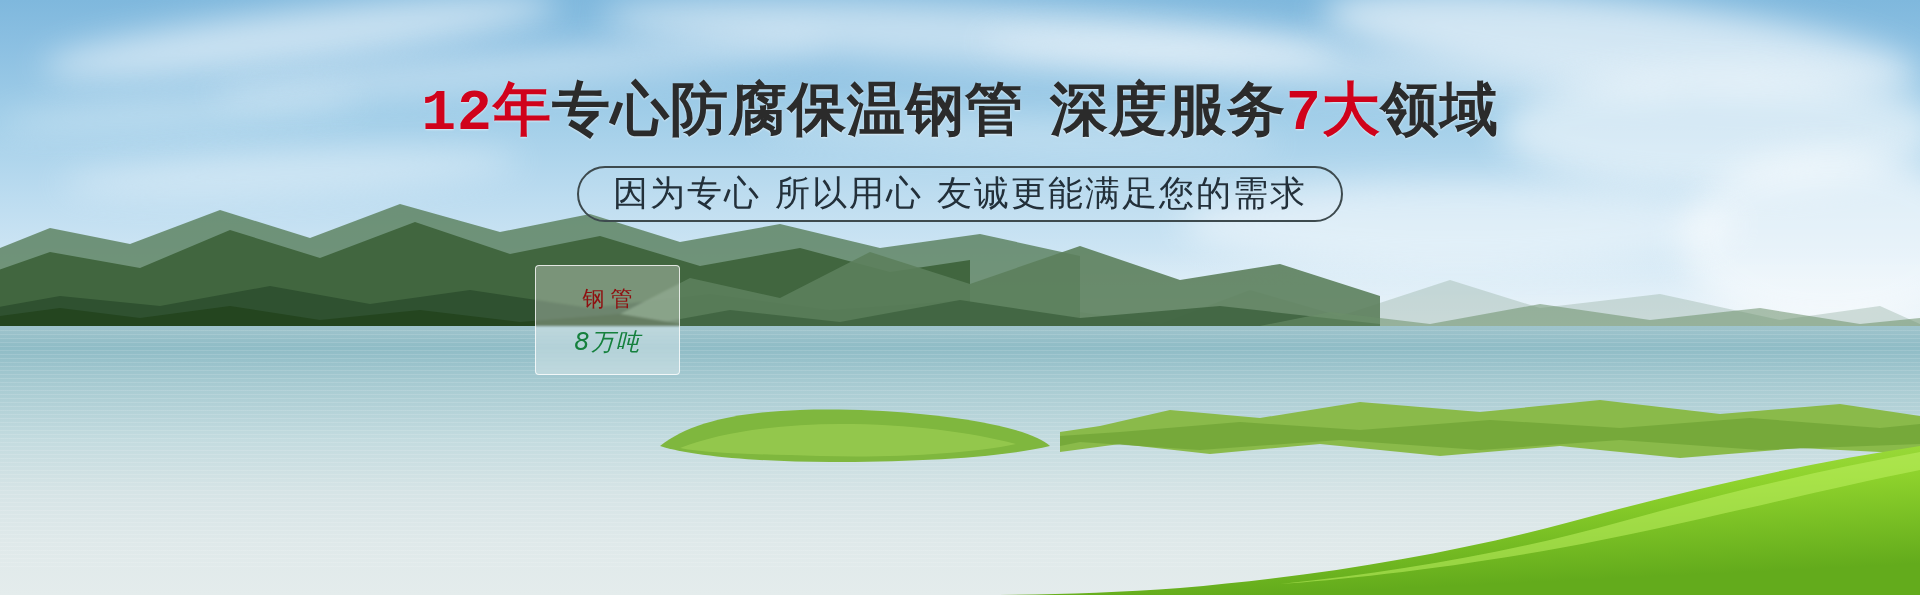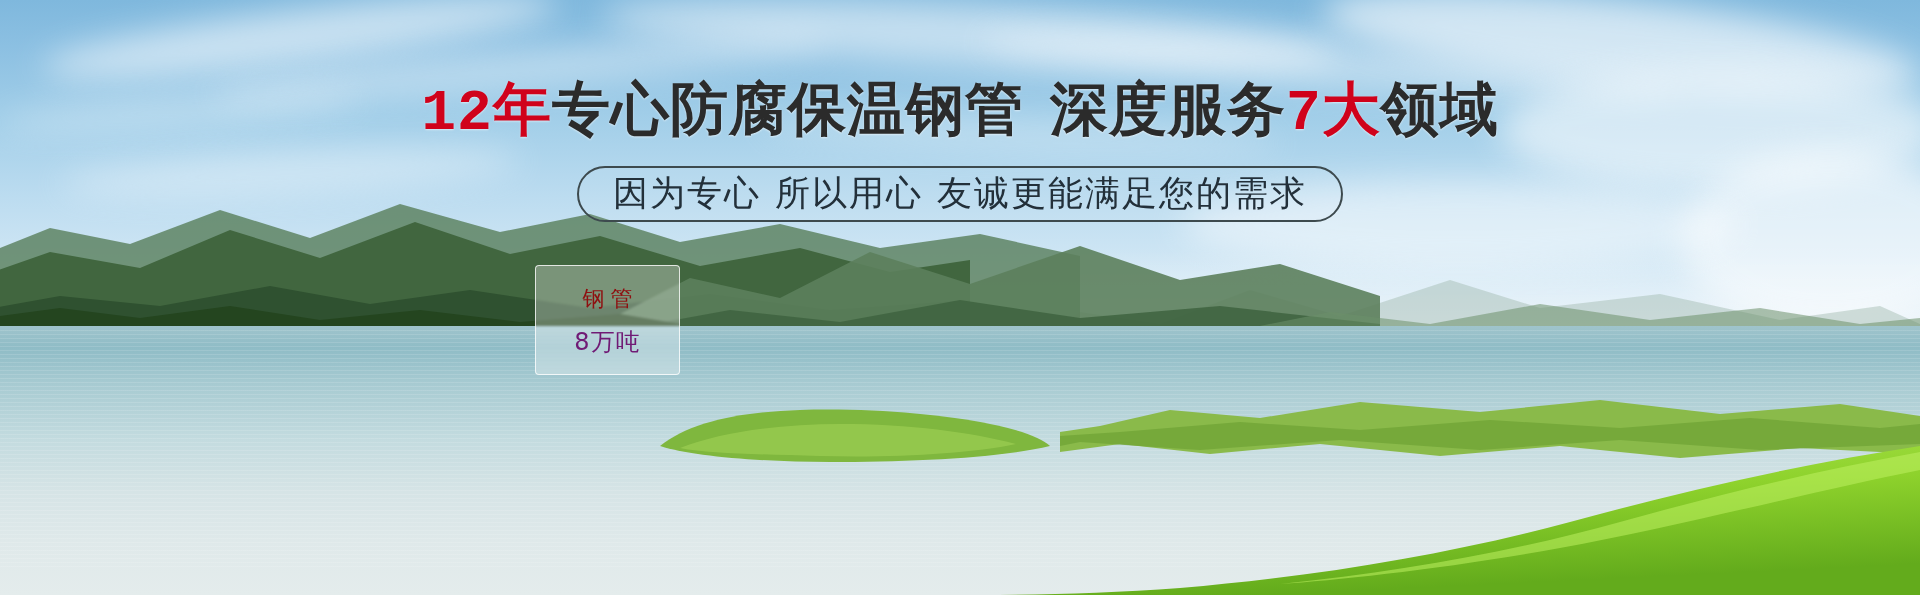--- a/index.html
+++ b/index.html
@@ -134,23 +134,24 @@
     line-height:30px;
     color:#8f0f10;
     letter-spacing:6px;
     text-indent:6px;
     margin-bottom:14px;
   }
   .card .c-value{
     font-family:"DejaVu Sans","Liberation Sans",sans-serif;
     font-size:24px;
     line-height:28px;
-    color:#701a75;
+    color:#15803d;
     letter-spacing:1px;
     white-space:nowrap;
+    font-style:italic;
   }
   .card .c-value sup{font-size:13px;vertical-align:super;}
 </style>
 </head>
 <body>
 
 <div class="banner">
 
   <div class="sky"></div>
   <div class="cloud c1"></div>

